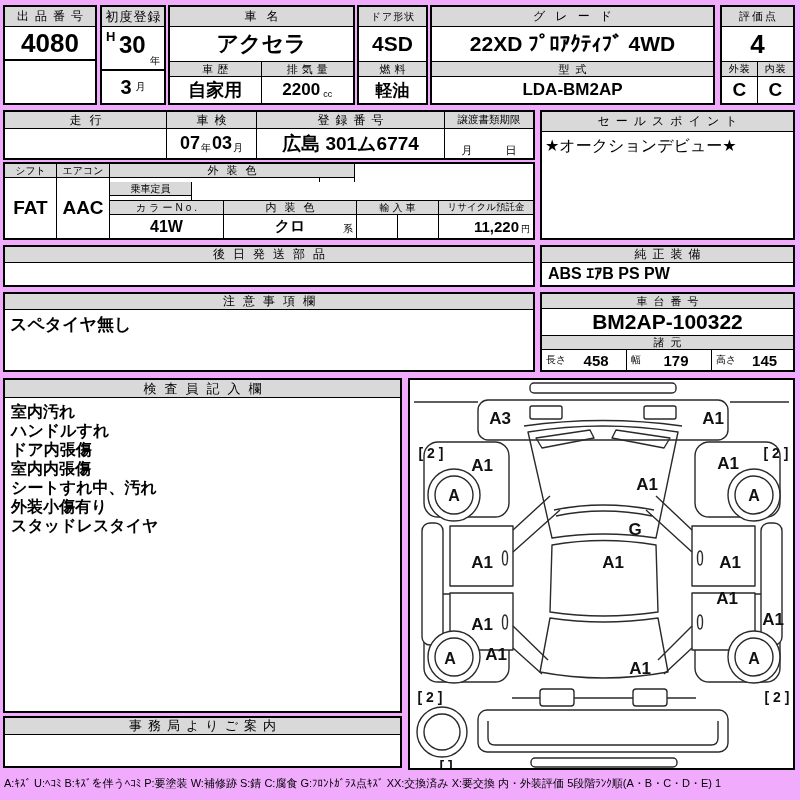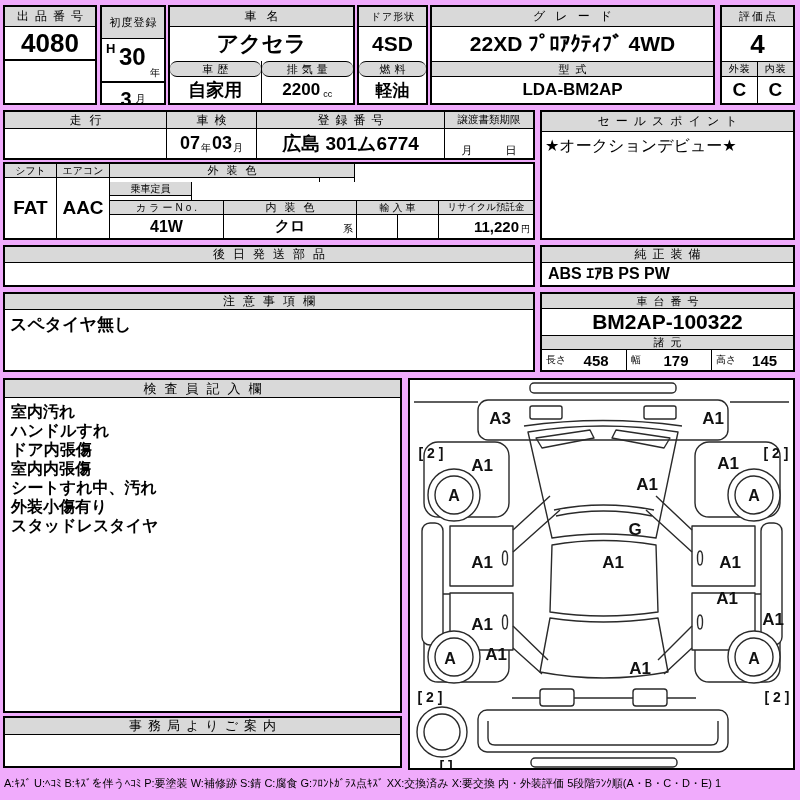--- a/index.html
+++ b/index.html
@@ -8,38 +8,38 @@
   .box{position:absolute;border:2px solid #000;background:#fff;box-sizing:border-box;overflow:hidden;}
   .hdr{background:#d9d9d9;display:flex;align-items:center;justify-content:center;font-size:12px;border-bottom:1px solid #000;box-sizing:border-box;white-space:nowrap;overflow:hidden;}
   .v{display:flex;align-items:center;justify-content:center;font-weight:bold;box-sizing:border-box;white-space:nowrap;overflow:hidden;}
   .row{display:flex;box-sizing:border-box;}
   .cell{box-sizing:border-box;overflow:hidden;}
   .br{border-right:1px solid #000;}
   .bb{border-bottom:1px solid #000;flex-direction:column;}
   .bb2{border-bottom:2px solid #000;}
   .bt{border-top:1px solid #000;}
   .ls1{letter-spacing:1px;text-indent:1px;} .ls2{letter-spacing:2px;text-indent:2px;}
-  .ls3{letter-spacing:3px;text-indent:3px;} .ls4{letter-spacing:4px;text-indent:4px;border-radius:7px;}
+  .ls3{letter-spacing:3px;text-indent:3px;} .ls4{letter-spacing:4px;text-indent:4px;}
   .ls6{letter-spacing:6px;text-indent:6px;} .ls8{letter-spacing:8px;text-indent:8px;}
   .ls10{letter-spacing:10px;text-indent:10px;}
   .unit{font-weight:normal;}
   svg text{user-select:none;}
 </style>
 </head>
 <body>
 
 <div id="sheet">
 
   <div class="box" style="left:3px;top:5px;width:94px;height:100px">
     <div class="hdr ls6" style="height:20px">出品番号</div>
     <div class="v bb2" style="height:34px;font-size:26px">4080</div>
   </div>
 
   <div class="box" style="left:100px;top:5px;width:66px;height:100px">
-    <div class="hdr ls1" style="height:32px;font-size:11px">初度登録</div>
+    <div class="hdr ls1" style="height:20px;font-size:13px">初度登録</div>
     <div class="bb2 cell" style="position:relative;height:44px">
       <span style="position:absolute;left:4px;top:2px;font-size:13px;font-weight:bold">H</span>
       <span style="position:absolute;left:17px;top:4px;font-size:24px;font-weight:bold">30</span>
       <span style="position:absolute;right:4px;bottom:1px;font-size:10px">年</span>
     </div>
     <div class="v" style="height:32px;font-size:20px;gap:4px">
       <span>3</span>
       <span class="unit" style="font-size:10px">月</span>
     </div>
   </div>

